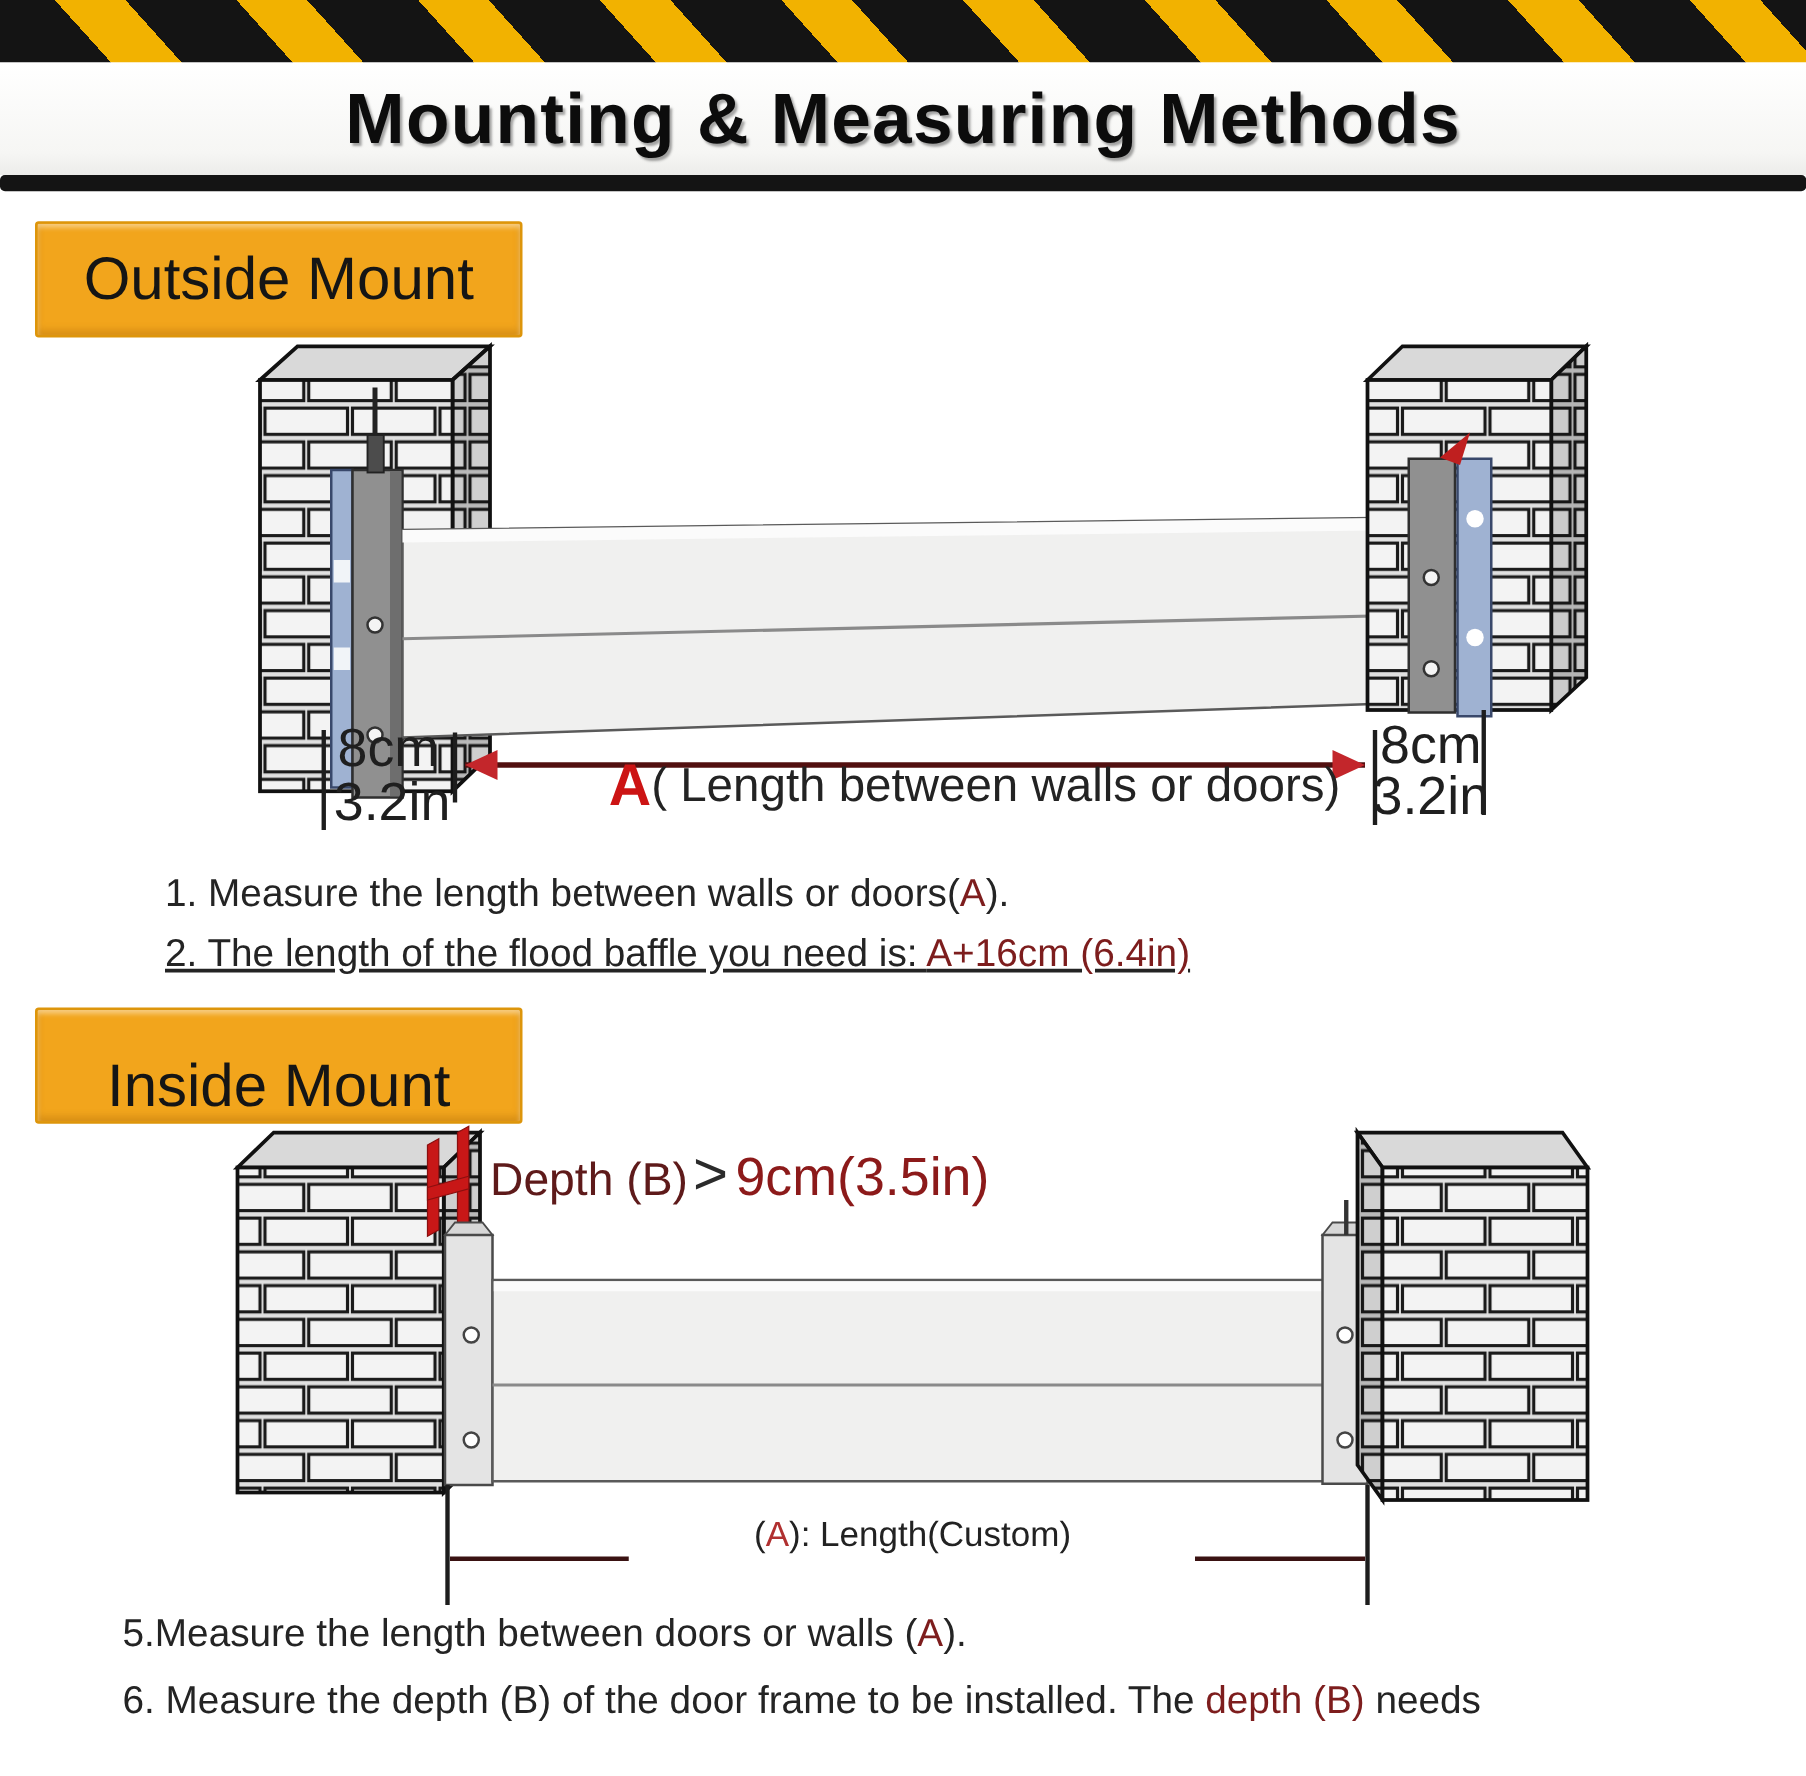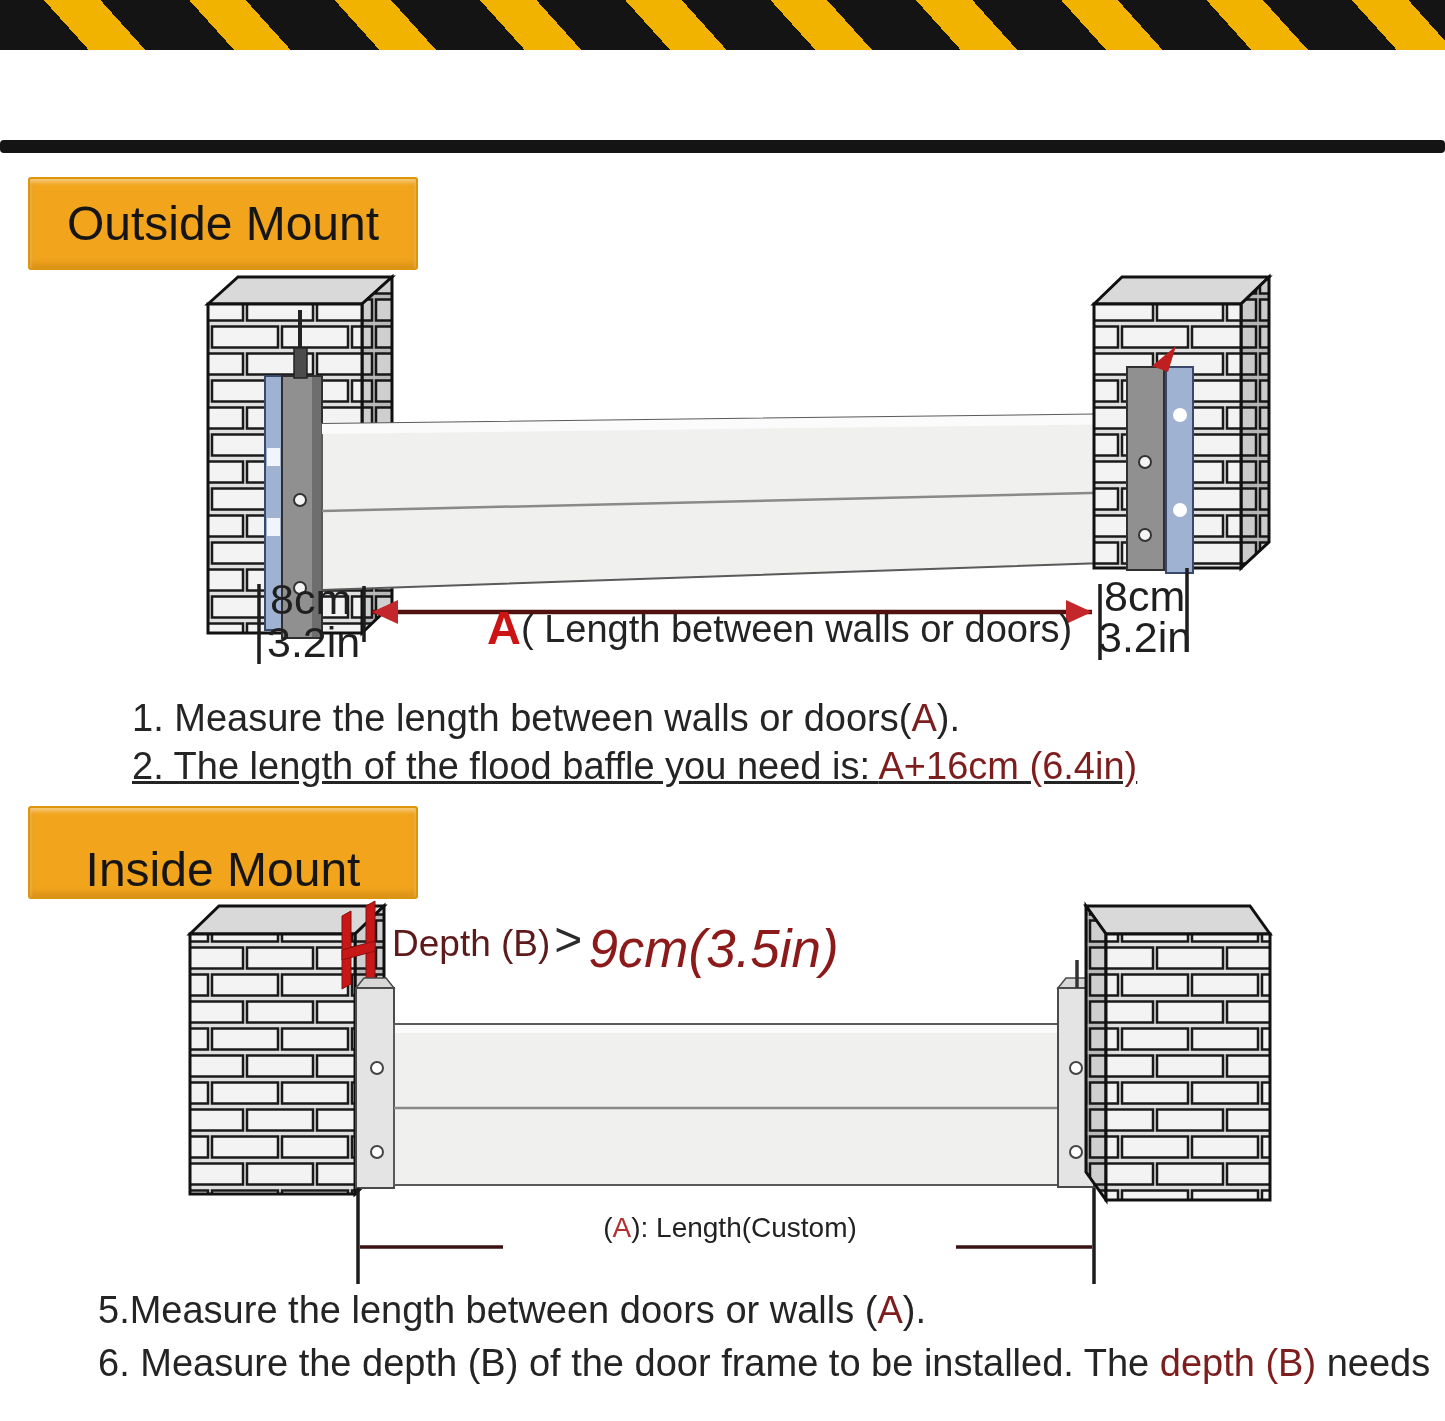--- a/index.html
+++ b/index.html
@@ -33,38 +33,41 @@
     display:flex; align-items:center; justify-content:center;
     font-size:48px; font-weight:500; color:#151515;
   }
   #outside-label { top:177px; }
   #inside-label  { top:806px;align-items:flex-end; }
   
   svg.art { position:absolute; left:0; top:0; z-index:1; }
   .overlay { position:absolute; z-index:2; }
   
   .dimtext  { font-size:43px; color:#1f1f1f; line-height:1; white-space:nowrap; }
-  .steps    { font-size:38px; color:#242424; line-height:1.2; white-space:nowrap; }
+  .steps    { font-size:31px; color:#242424; line-height:1.2; white-space:nowrap; }
   .maroon   { color:var(--maroon,#7D1D1D); }
   .span-label { display:flex; align-items:flex-start; white-space:nowrap; }
   .span-label .a   { font-size:47px; font-weight:800; color:var(--accent-red,#CC1414); line-height:1; }
   .span-label .rest{ font-size:38px; color:#232323; line-height:1; padding-top:6px; }
   .depth-label { display:flex; align-items:flex-start; white-space:nowrap; }
   .depth-label .name { font-size:37px; color:#5E1A1A; padding-top:7px; }
   .depth-label .gt   { font-size:48px; color:#2b2b2b; padding:0 6px 0 4px; line-height:1; }
-  .depth-label .val  { font-size:53px; color:#8C1A1A; padding-top:2px;font-style:italic; }
+  .depth-label .val  { font-size:43px; color:#8C1A1A; padding-top:2px; }
   .length-label { font-size:28px; color:#222; text-align:center; white-space:nowrap; }
   .length-label .a { color:#B03030; }
 </style>
 </head>
 <body>
 
 <div class="page">
 
   <div class="stripes"></div>
+  <div class="titleband">
+    <div class="title">Mounting &amp; Measuring Methods</div>
+  </div>
   <div class="blackbar"></div>
 
   <div class="mount-label" id="outside-label">
     <span>Outside Mount</span>
   </div>
   <div class="mount-label" id="inside-label">
     <span>Inside Mount</span>
   </div>
 
   <svg class="art" width="1445" height="1421" viewBox="0 0 1445 1421">

